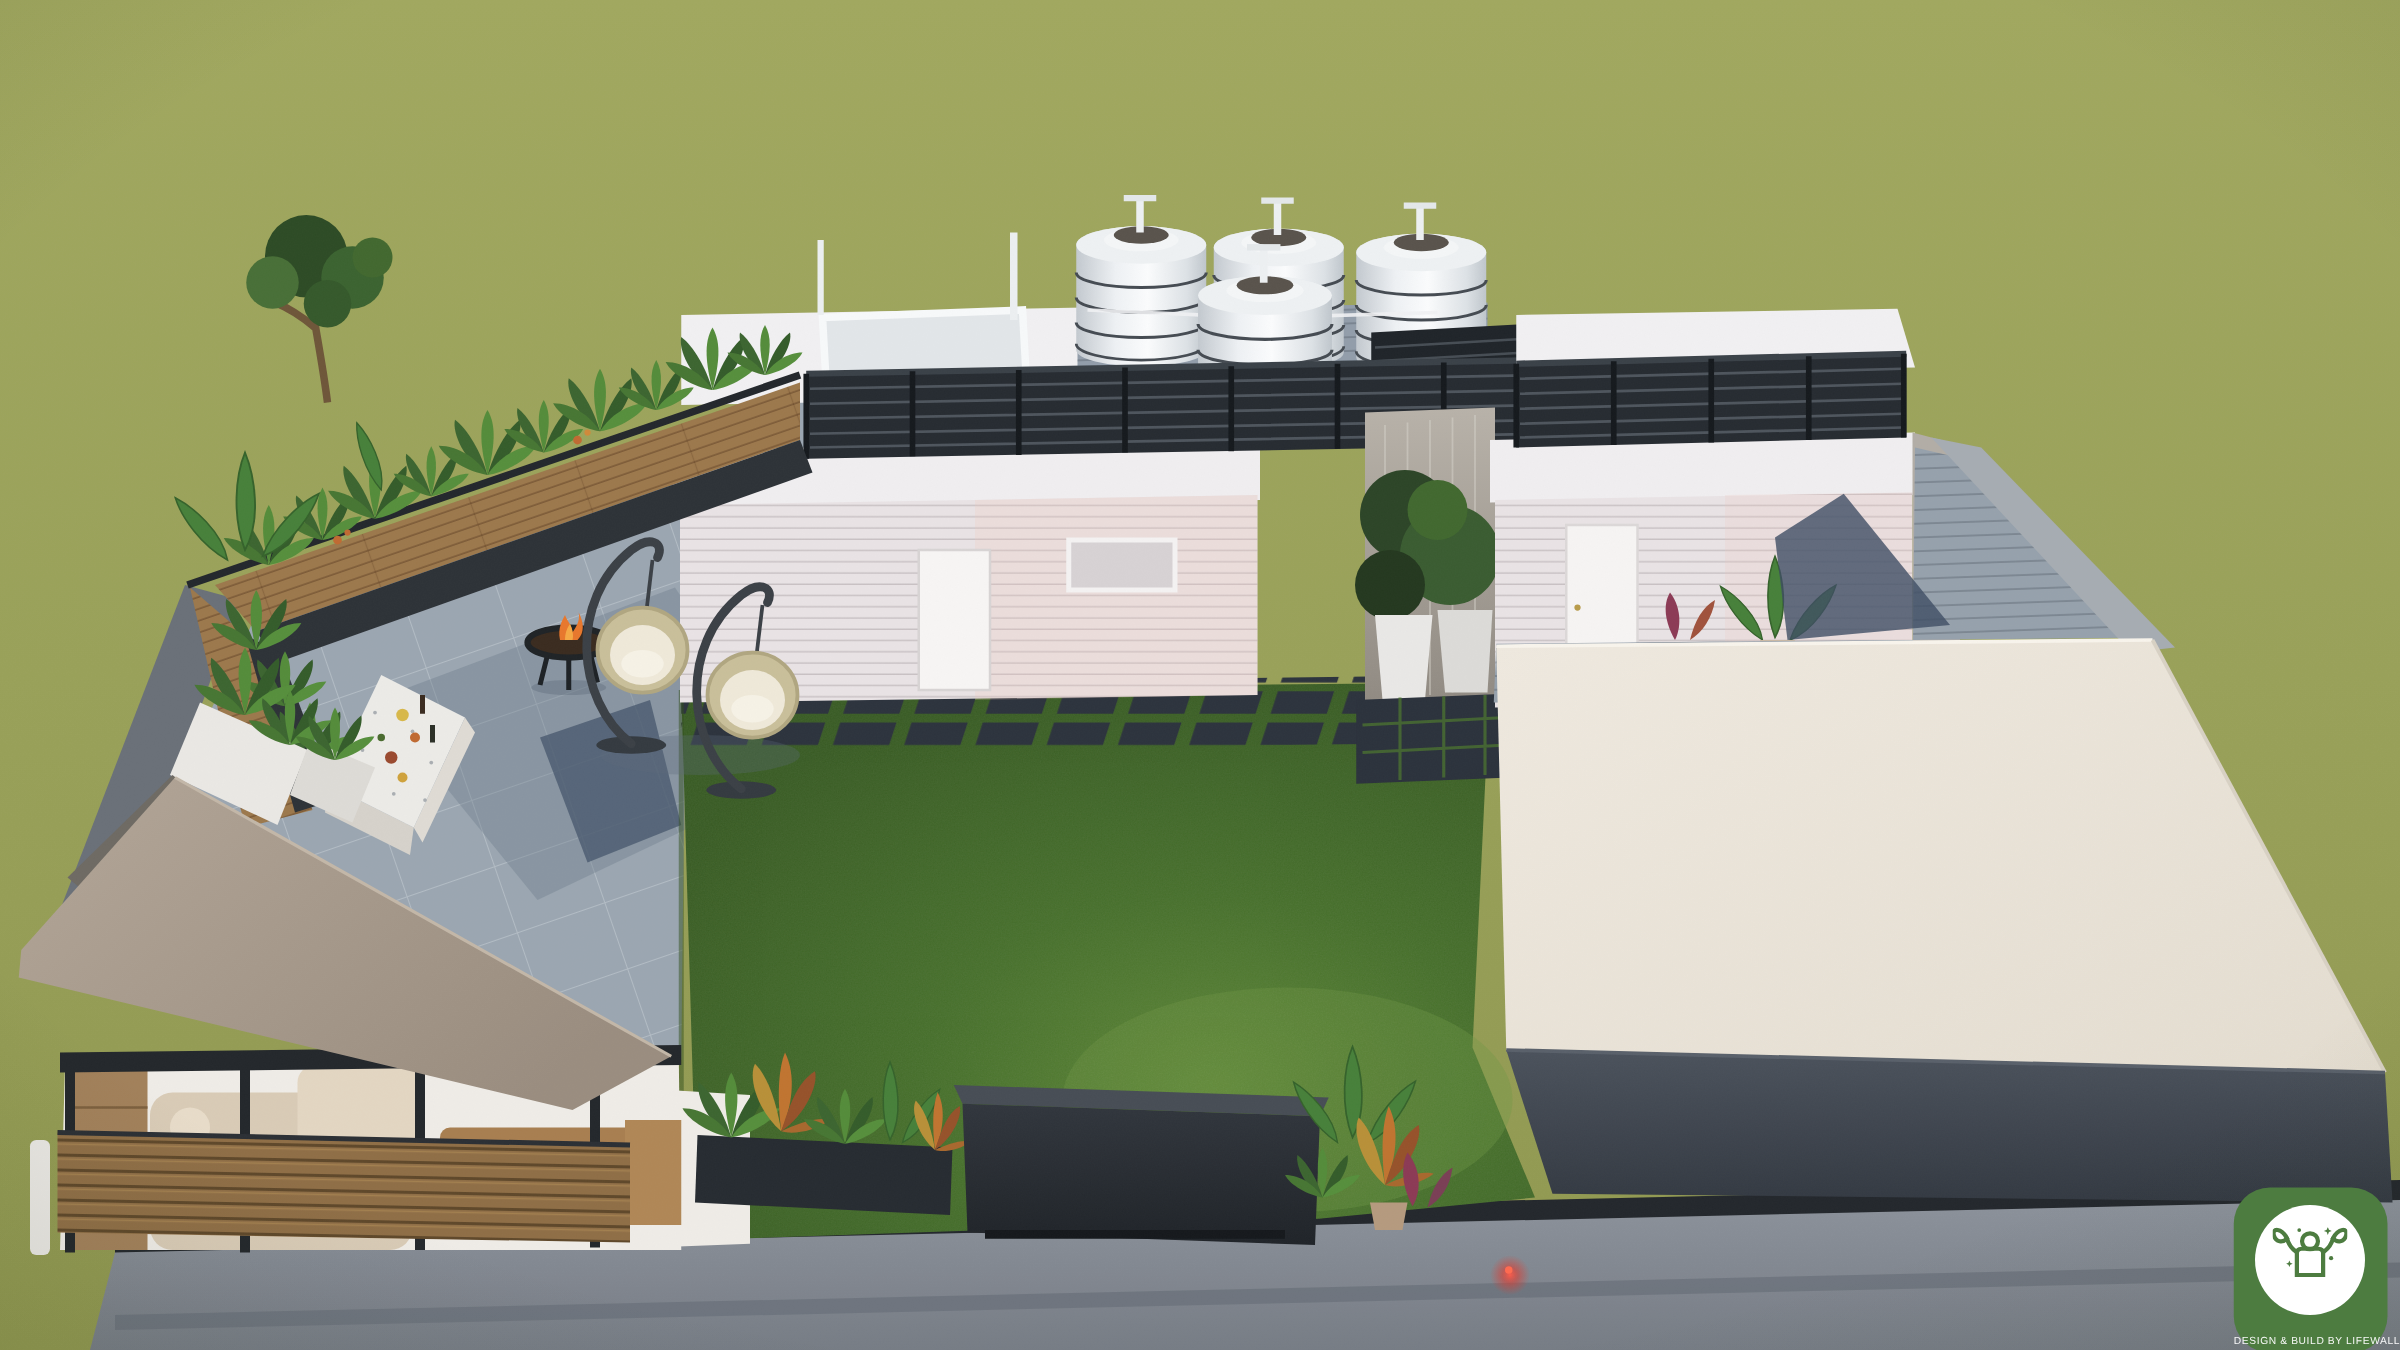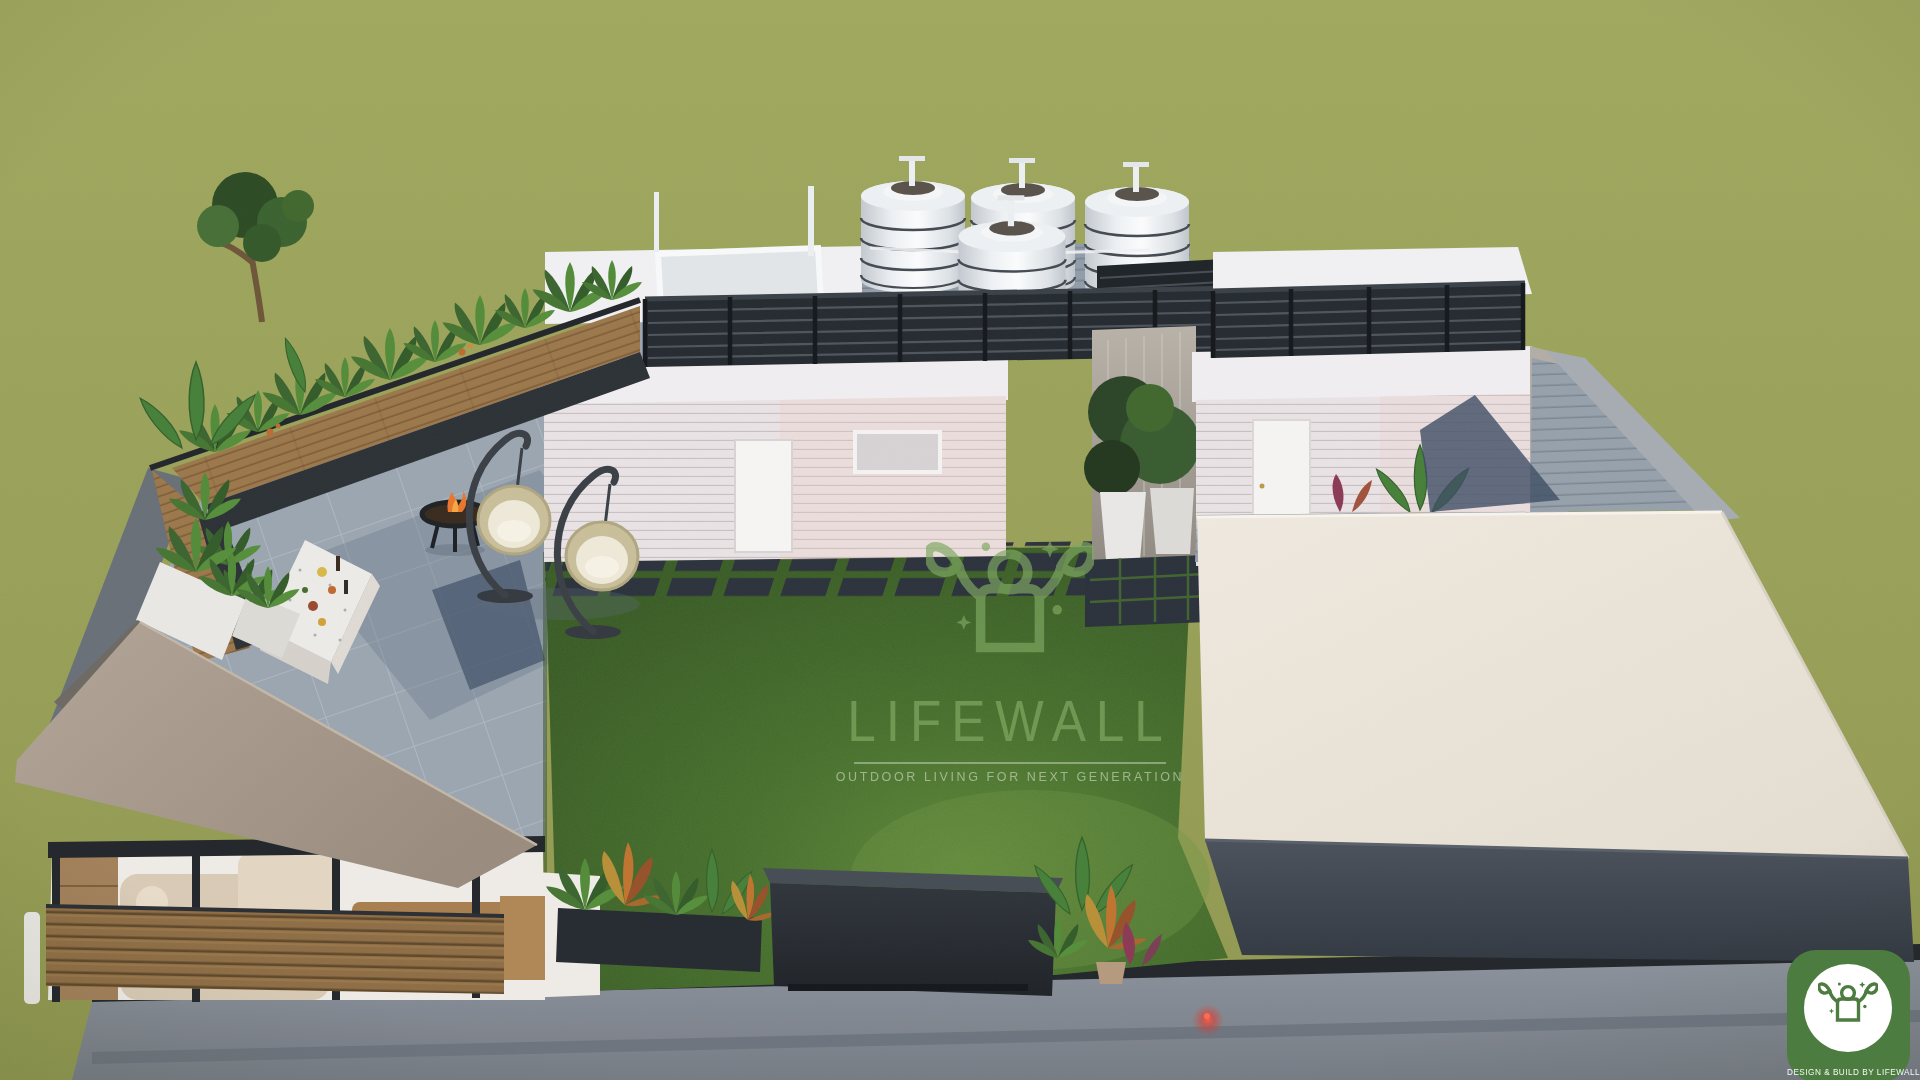--- a/index.html
+++ b/index.html
@@ -427,28 +427,20 @@
 
 <g>
   <circle cx="1208" cy="1020" r="16" fill="url(#g-red)"></circle>
   <circle cx="1207" cy="1016" r="3" fill="#ff6a50"></circle>
 </g>
 
 <rect width="1920" height="1080" filter="url(#f-grain)" opacity=".5"></rect>
 <rect width="1920" height="1080" fill="url(#g-vig)"></rect>
 </svg>
 
-<div class="watermark">
-  <svg class="wm-icon" width="168" height="148" viewBox="0 0 160 140">
-    <use href="#figure-icon"></use>
-  </svg>
-  <div class="wm-brand">LIFEWALL</div>
-  <div class="wm-rule"></div>
-  <div class="wm-tagline">OUTDOOR LIVING FOR NEXT GENERATION</div>
-</div>
 
 <div class="badge">
   <div class="badge-circle">
     <svg class="badge-icon" width="60" height="54" viewBox="0 0 160 140">
       <use href="#figure-icon"></use>
     </svg>
   </div>
   <div class="badge-label">DESIGN &amp; BUILD BY LIFEWALL</div>
 </div>
 

